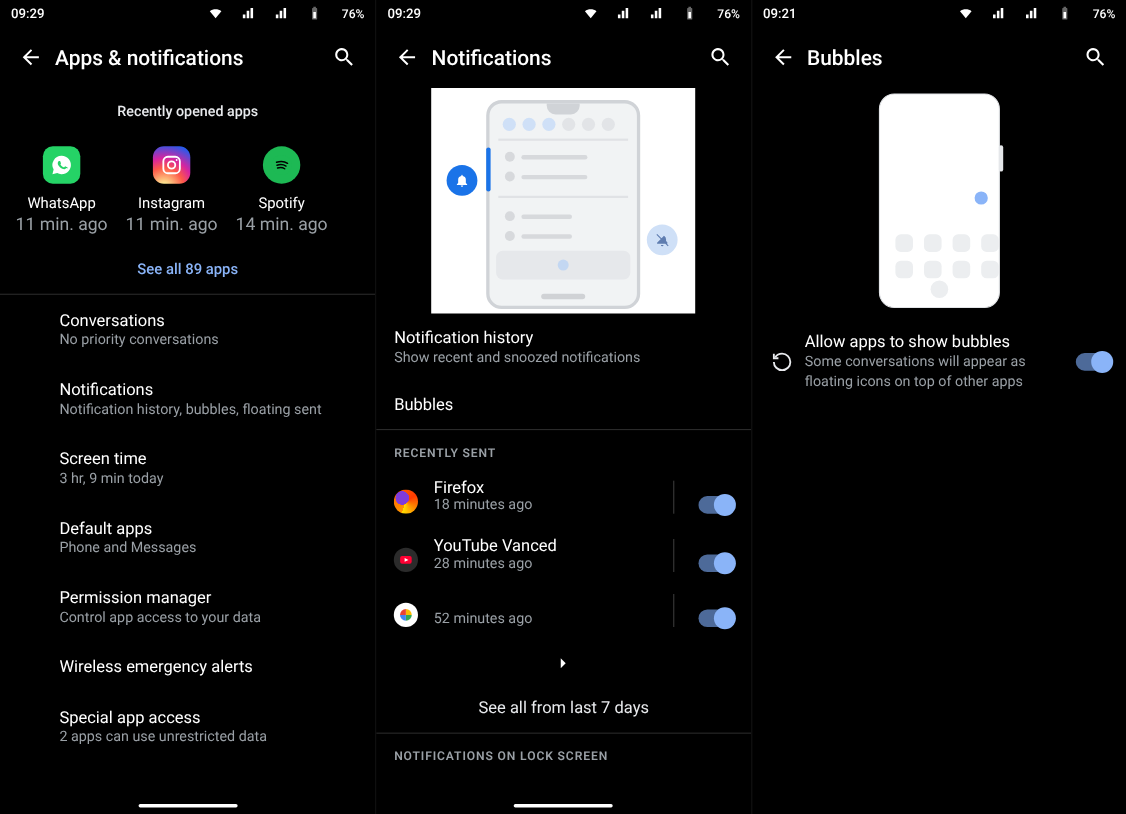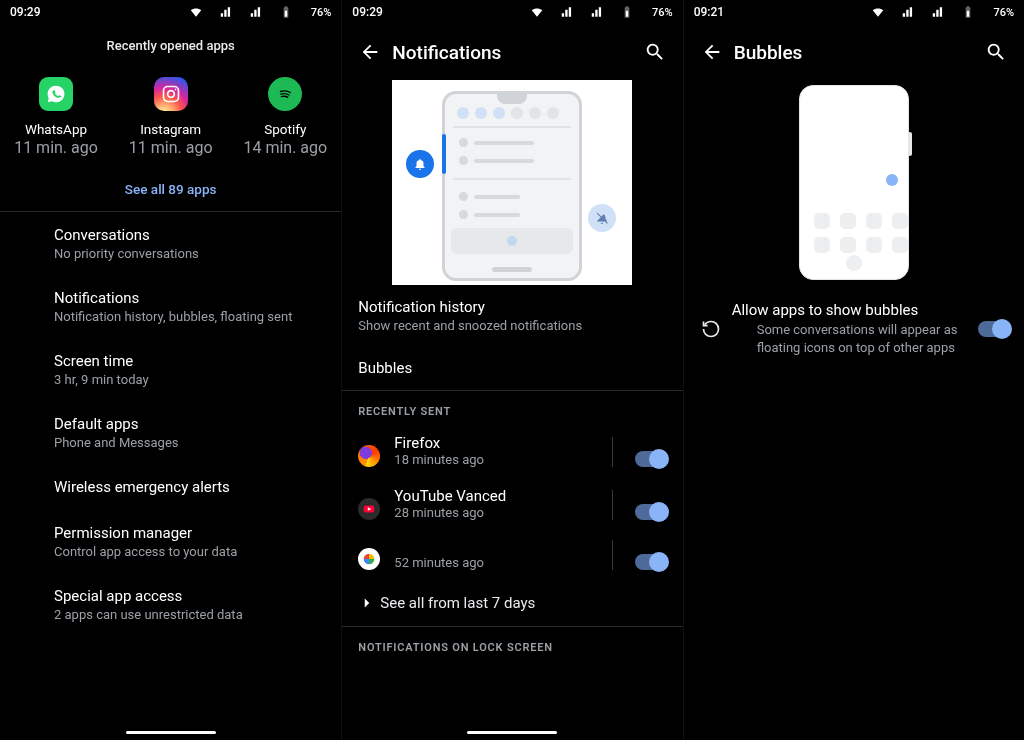--- a/index.html
+++ b/index.html
@@ -36,21 +36,21 @@
   .search-btn {
     width: 44px; height: 44px; display:flex; align-items:center; justify-content:center;
   }
 
   
   .subhead {
     text-align: center; font-size: 13px; color: #e8eaed; padding: 14px 0 10px;
     font-weight: 500;
   }
   .apps-row {
-    display: flex; justify-content: space-between; align-items: flex-start;
+    display: flex; justify-content: flex-start; align-items: flex-start;
     padding: 14px 6px 4px;
   }
   .app-chip { width: 100px; text-align: center; }
   .app-icon {
     width: 34px; height: 34px; border-radius: 9px; margin: 0 auto 10px;
     display:flex; align-items:center; justify-content:center;
   }
   .app-icon.whatsapp { background:#25d366; }
   .app-icon.instagram { background: radial-gradient(circle at 30% 110%, #fdf497 0%, #fdf497 5%, #fd5949 40%, #d6249f 60%, #285AEB 90%); border-radius: 10px;}
   .app-icon.spotify { background:#1db954; border-radius:50%; }
@@ -148,21 +148,21 @@
   .notif-app-row .s { font-size:13px; color:#9aa0a6; }
   .vdiv { width:1px; height:30px; background:#3a3a3a; margin: 0 8px; }
   .toggle {
     width:32px; height:16px; border-radius:10px; background:#4d6a99; position:relative;
   }
   .toggle::after{
     content:""; position:absolute; right:-2px; top:-2px; width:20px; height:20px;
     border-radius:50%; background:#8ab4f8;
   }
   .see-all-row {
-    display:flex; align-items:center; gap:4px; padding: 14px 16px;
+    display:flex; align-items:center; gap:22px; padding: 14px 16px; flex-direction: column;
   }
   .see-all-row .chev { width:18px; }
 
   
   .illus3-wrap {
     margin: 0 auto; width: 130px; height: 205px; display:flex; align-items:center; justify-content:center;
   }
   .illus3-phone {
     width: 110px; height: 195px; background:#fff; border-radius: 14px; position:relative;
     border:1px solid #e2e4e7;
@@ -180,21 +180,21 @@
   .illus3-phone .home-dot { position:absolute; bottom:8px; left:50%; transform:translateX(-50%); width:16px;height:16px;border-radius:50%; background:#eceef0;}
 
   .bubble-row {
     display:flex; align-items:center; padding: 16px 14px;
   }
   .bubble-row .reset {
     width:26px; display:flex; justify-content:center; margin-right:8px;
   }
   .bubble-row .col { flex:1; padding-right:10px;}
   .bubble-row .t { font-size:15px; color:#fff; }
-  .bubble-row .s { font-size:13px; color:#9aa0a6; margin-top:2px; line-height:1.35;margin-left:25px;}
+  .bubble-row .s { font-size:13px; color:#9aa0a6; margin-top:2px; line-height:1.35;}
 
   svg { display:block; }
 </style>
 </head>
 <body>
 
 <div class="screen">
   <div class="status">
     <span>09:29</span>
     <div class="status-right">
@@ -208,20 +208,33 @@
           <path d="M3 20h4v-6H3v6zm6 0h4V8H9v12zm6 0h4V4h-4v16z"></path>
         </svg>
       <svg class="ico" viewBox="0 0 24 24" fill="#fff">
           <path d="M15 4h-1V2h-4v2H9a1 1 0 00-1 1v16a1 1 0 001 1h6a1 1 0 001-1V5a1 1 0 00-1-1zm-1 6h-4v10h4V10z" opacity=".4"></path>
           <path d="M10 10h4v10h-4z"></path>
         </svg>
       <span class="batt-label">76%</span>
     </div>
   </div>
 
+  <div class="header">
+    <div class="back-btn">
+      <svg width="22" height="22" viewBox="0 0 24 24" fill="#fff">
+          <path d="M20 11H7.8l5.6-5.6L12 4l-8 8 8 8 1.4-1.4L7.8 13H20z"></path>
+        </svg>
+    </div>
+    <div class="title">Apps &amp; notifications</div>
+    <div class="search-btn">
+      <svg width="22" height="22" viewBox="0 0 24 24" fill="#fff">
+          <path d="M15.5 14h-.8l-.3-.3a6.5 6.5 0 10-.7.7l.3.3v.8l5 5 1.5-1.5-5-5zm-6 0a4.5 4.5 0 110-9 4.5 4.5 0 010 9z"></path>
+        </svg>
+    </div>
+  </div>
 
   <div class="subhead">Recently opened apps</div>
 
   <div class="apps-row">
     <div class="app-chip">
       <div class="app-icon whatsapp">
         <svg width="20" height="20" viewBox="0 0 24 24" fill="#fff">
             <path d="M12 2a10 10 0 00-8.7 15L2 22l5.2-1.3A10 10 0 1012 2zm5 13.3c-.2.6-1.3 1.2-1.8 1.2-.5.1-1 .1-1.7-.1-2.7-.8-4.5-3.4-4.6-3.6-.1-.2-1.1-1.5-1.1-2.8 0-1.3.7-2 .9-2.2.2-.2.5-.3.7-.3h.5c.2 0 .4 0 .6.5l.8 2c.1.1 0 .3 0 .4l-.4.6c-.1.2-.2.3-.1.5.1.2.7 1.1 1.5 1.8 1 .9 1.8 1.1 2.1 1.2.2.1.4 0 .5-.1l.7-.8c.2-.2.4-.2.6-.1l1.9.9c.2.1.4.2.4.3.1.2.1.6-.1 1.2z"></path>
           </svg>
       </div>
@@ -264,25 +277,25 @@
   </div>
   <div class="setting-item">
     <div class="st">Screen time</div>
     <div class="ss">3 hr, 9 min today</div>
   </div>
   <div class="setting-item">
     <div class="st">Default apps</div>
     <div class="ss">Phone and Messages</div>
   </div>
   <div class="setting-item">
-    <div class="st">Wireless emergency alerts</div>
-  </div>
-  <div class="setting-item">
     <div class="st">Permission manager</div>
     <div class="ss">Control app access to your data</div>
+  </div>
+  <div class="setting-item">
+    <div class="st">Wireless emergency alerts</div>
   </div>
   <div class="setting-item">
     <div class="st">Special app access</div>
     <div class="ss">2 apps can use unrestricted data</div>
   </div>
 
   <div class="gesture-bar"></div>
 </div>
 
 <div class="screen">

